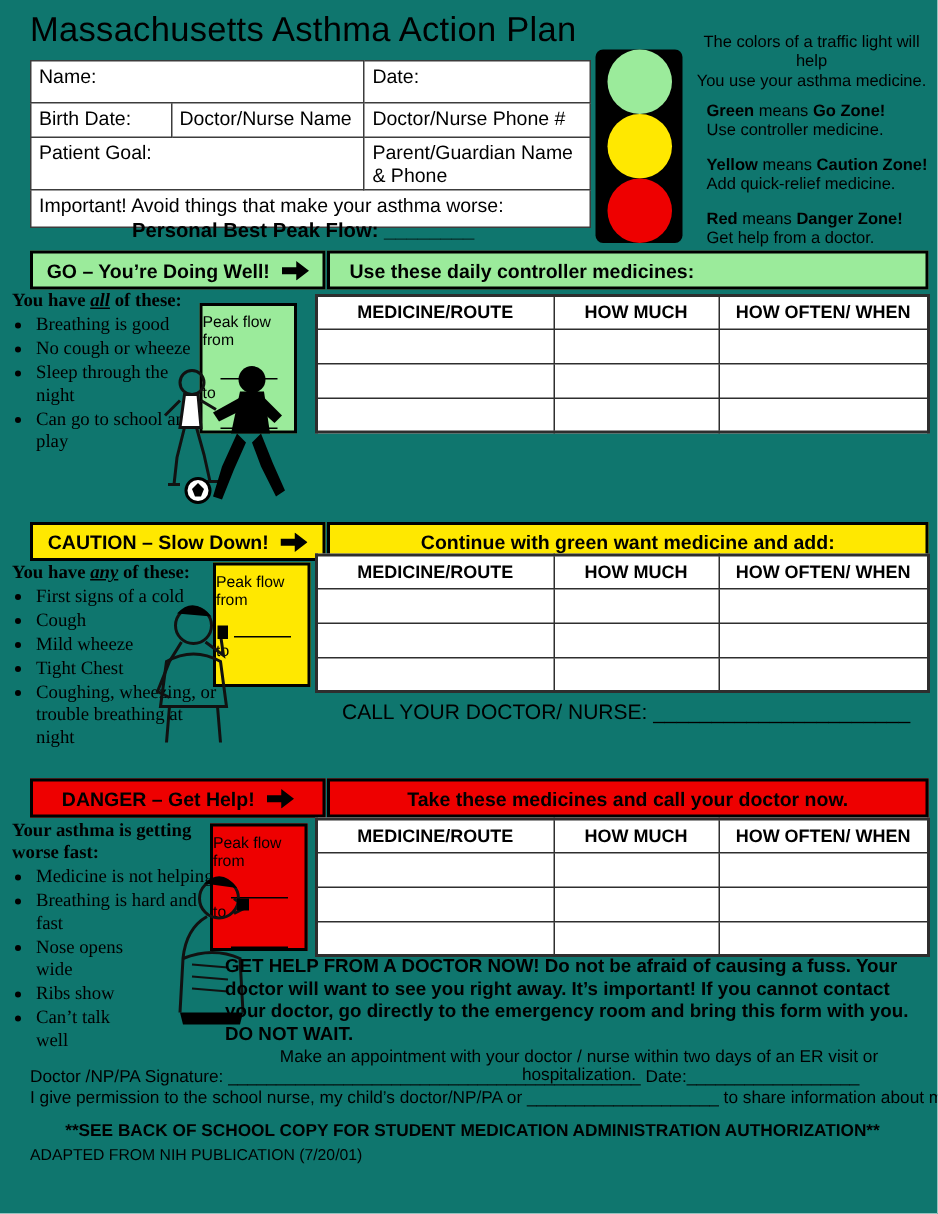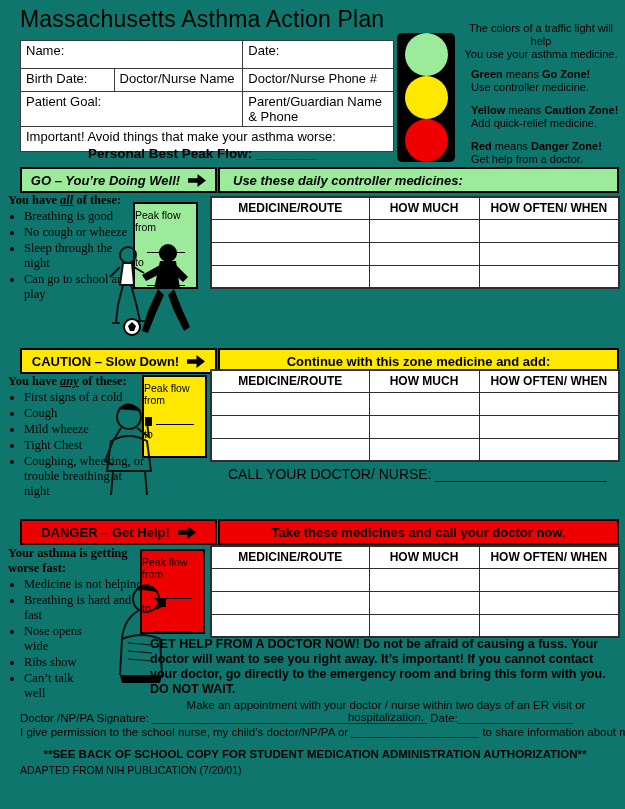--- a/index.html
+++ b/index.html
@@ -30,21 +30,21 @@
   .tl-entry{margin:0 0 10px 12px;}
 
   .personal-best{position:absolute; left:88px; top:146px; font-size:13.5px; font-weight:bold;}
 
   
   .zone-header{position:absolute; left:20px; width:599px; height:26px; display:flex;}
   .zh-left{width:197px; border:2px solid #000; display:flex; align-items:center; justify-content:center; gap:8px;
            font-weight:bold; font-size:13px;}
   .zh-right{flex:1; border:2px solid #000; margin-left:1px; display:flex; align-items:center; font-weight:bold; font-size:13px;}
   .zh-right.pad{padding-left:13px;} .zh-right.center{justify-content:center;}
-  .go-bg{background:var(--green);font-style:italic;} .caution-bg{background:var(--yellow);} .danger-bg{background:var(--red);}
+  .go-bg{background:var(--green);} .caution-bg{background:var(--yellow);} .danger-bg{background:var(--red);}
 
   .arrow-icon{flex:0 0 auto;}
 
   
   .symptoms{position:absolute; font-family:"Liberation Serif", serif; font-size:12.5px; line-height:15px;}
   .symptoms .shead{font-weight:bold;}
   .symptoms .emph{font-weight:bold; font-style:italic; text-decoration:underline;}
   .symptoms ul{margin:1px 0 0 0; padding-left:16px; list-style:disc;}
   .symptoms li{margin-bottom:1px;}
 
@@ -215,21 +215,21 @@
     <path d="M42 79 L46 83 L44 88 L40 88 L38 83 Z" fill="#000"></path>
   </svg>
 
   <div class="zone-header" style="top:348px">
     <div class="zh-left caution-bg">
       <span>CAUTION – Slow Down!</span>
       <svg class="arrow-icon" width="18" height="13" viewBox="0 0 18 13">
           <path d="M0 4.2 L9.5 4.2 L9.5 0 L18 6.5 L9.5 13 L9.5 8.8 L0 8.8 Z" fill="#000"></path>
         </svg>
     </div>
-    <div class="zh-right center caution-bg">Continue with this zone medicine and add:</div>
+    <div class="zh-right center caution-bg">Continue with green want medicine and add:</div>
   </div>
 
   <div class="symptoms" style="left:8px; top:374px; width:150px">
     <div class="shead"><span>You have </span><span class="emph">any</span><span> of these:</span></div>
     <ul>
       <li>First signs of a cold</li>
       <li>Cough</li>
       <li>Mild wheeze</li>
       <li>Tight Chest</li>
       <li style="width:125px">Coughing, wheezing, or trouble breathing at night</li>

